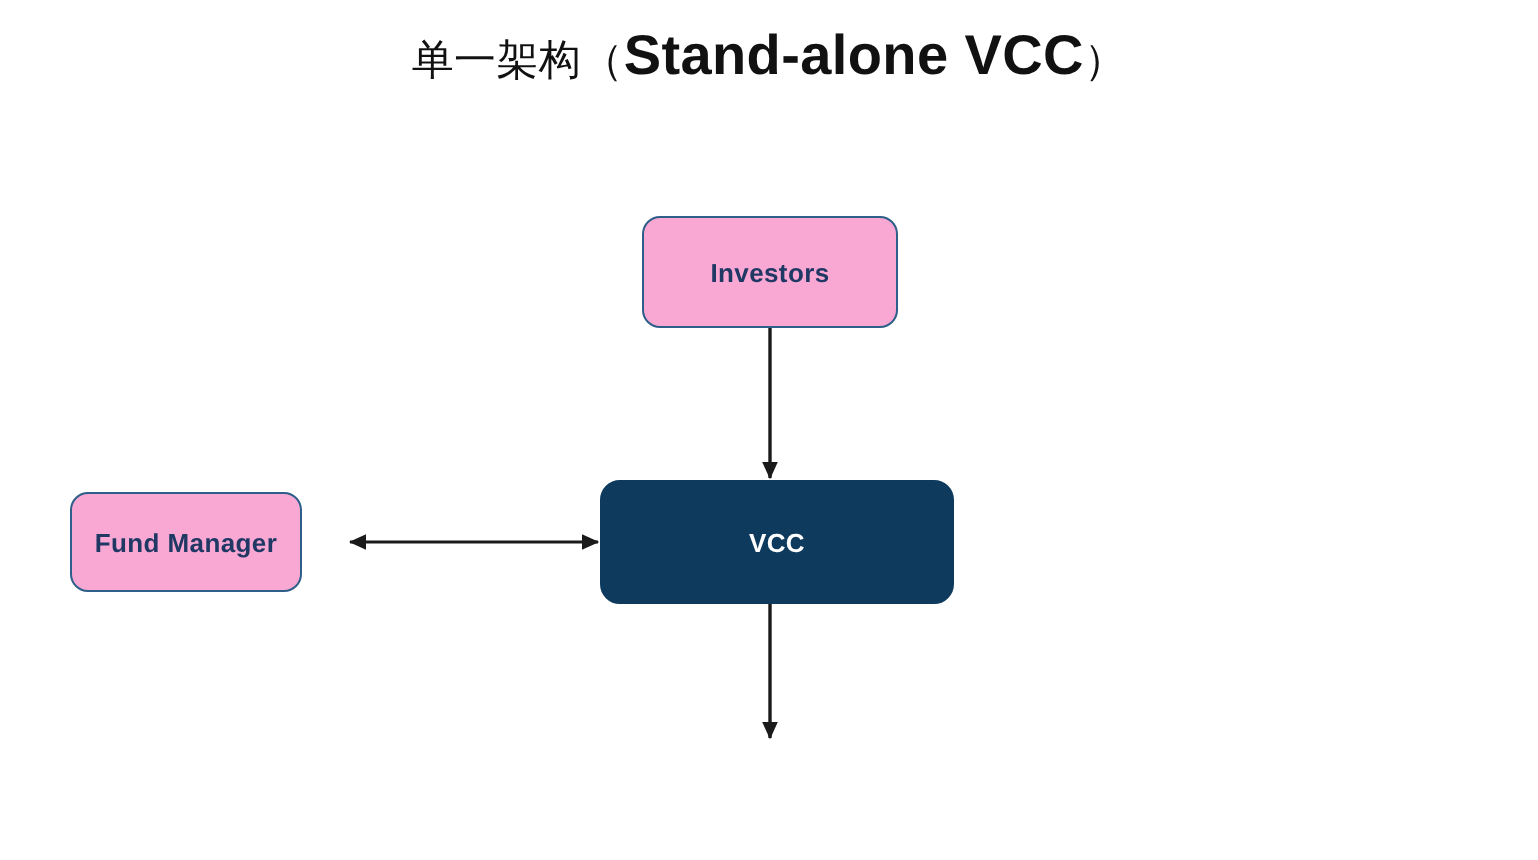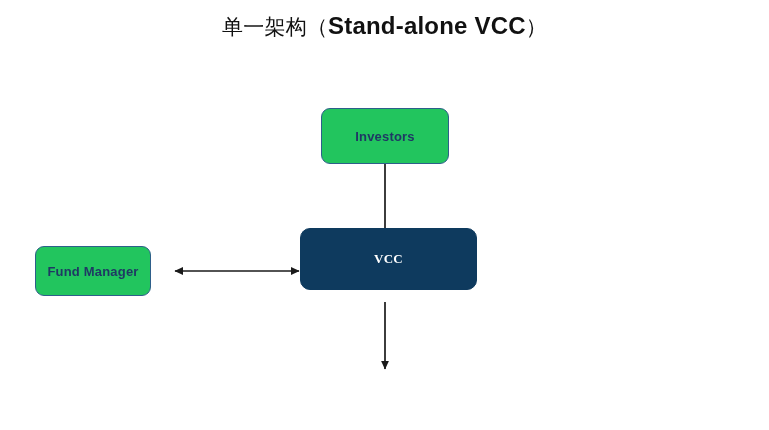--- a/index.html
+++ b/index.html
@@ -29,50 +29,50 @@
     font-family: "Liberation Serif", serif;
     font-size: 21px;
     font-weight: 400;
     color: #111111;
     letter-spacing: 0.2px;
     white-space: nowrap;
   }
   .diagram-title .latin {
     font-family: "Liberation Sans", sans-serif;
     font-weight: 700;
-    font-size: 24px;
+    font-size: 28px;
   }
 
   
   .node {
     position: absolute;
     box-sizing: border-box;
     display: flex;
     align-items: center;
     justify-content: center;
     border-radius: 9px;
     font-size: 13px;
     font-weight: 700;
     letter-spacing: 0.2px;
     white-space: nowrap;
   }
   .node.outline {
-    background: #22c55e;
+    background: #f9a8d4;
     border: 1.6px solid #2E5F8A;
     color: #1F3864;
   }
   .node.filled {
     background: #0E3A5E;
     border: 1.6px solid #0E3A5E;
     color: #ffffff;
   }
 
   
   #node-investors   { left: 321px; top: 108px; width: 128px; height: 56px; }
-  #node-vcc         { left: 300px; top: 228px; width: 177px; height: 62px; border-radius: 10px; font-family: Liberation Serif, serif; }
+  #node-vcc         { left: 300px; top: 240px; width: 177px; height: 62px; border-radius: 10px; }
   #node-fund-manager{ left: 35px;  top: 246px; width: 116px; height: 50px; }
   #node-portfolios  { left: 305px; top: 370px; width: 162px; height: 50px; }
 
   
   #connectors {
     position: absolute;
     left: 0;
     top: 0;
     width: 769px;
     height: 430px;

